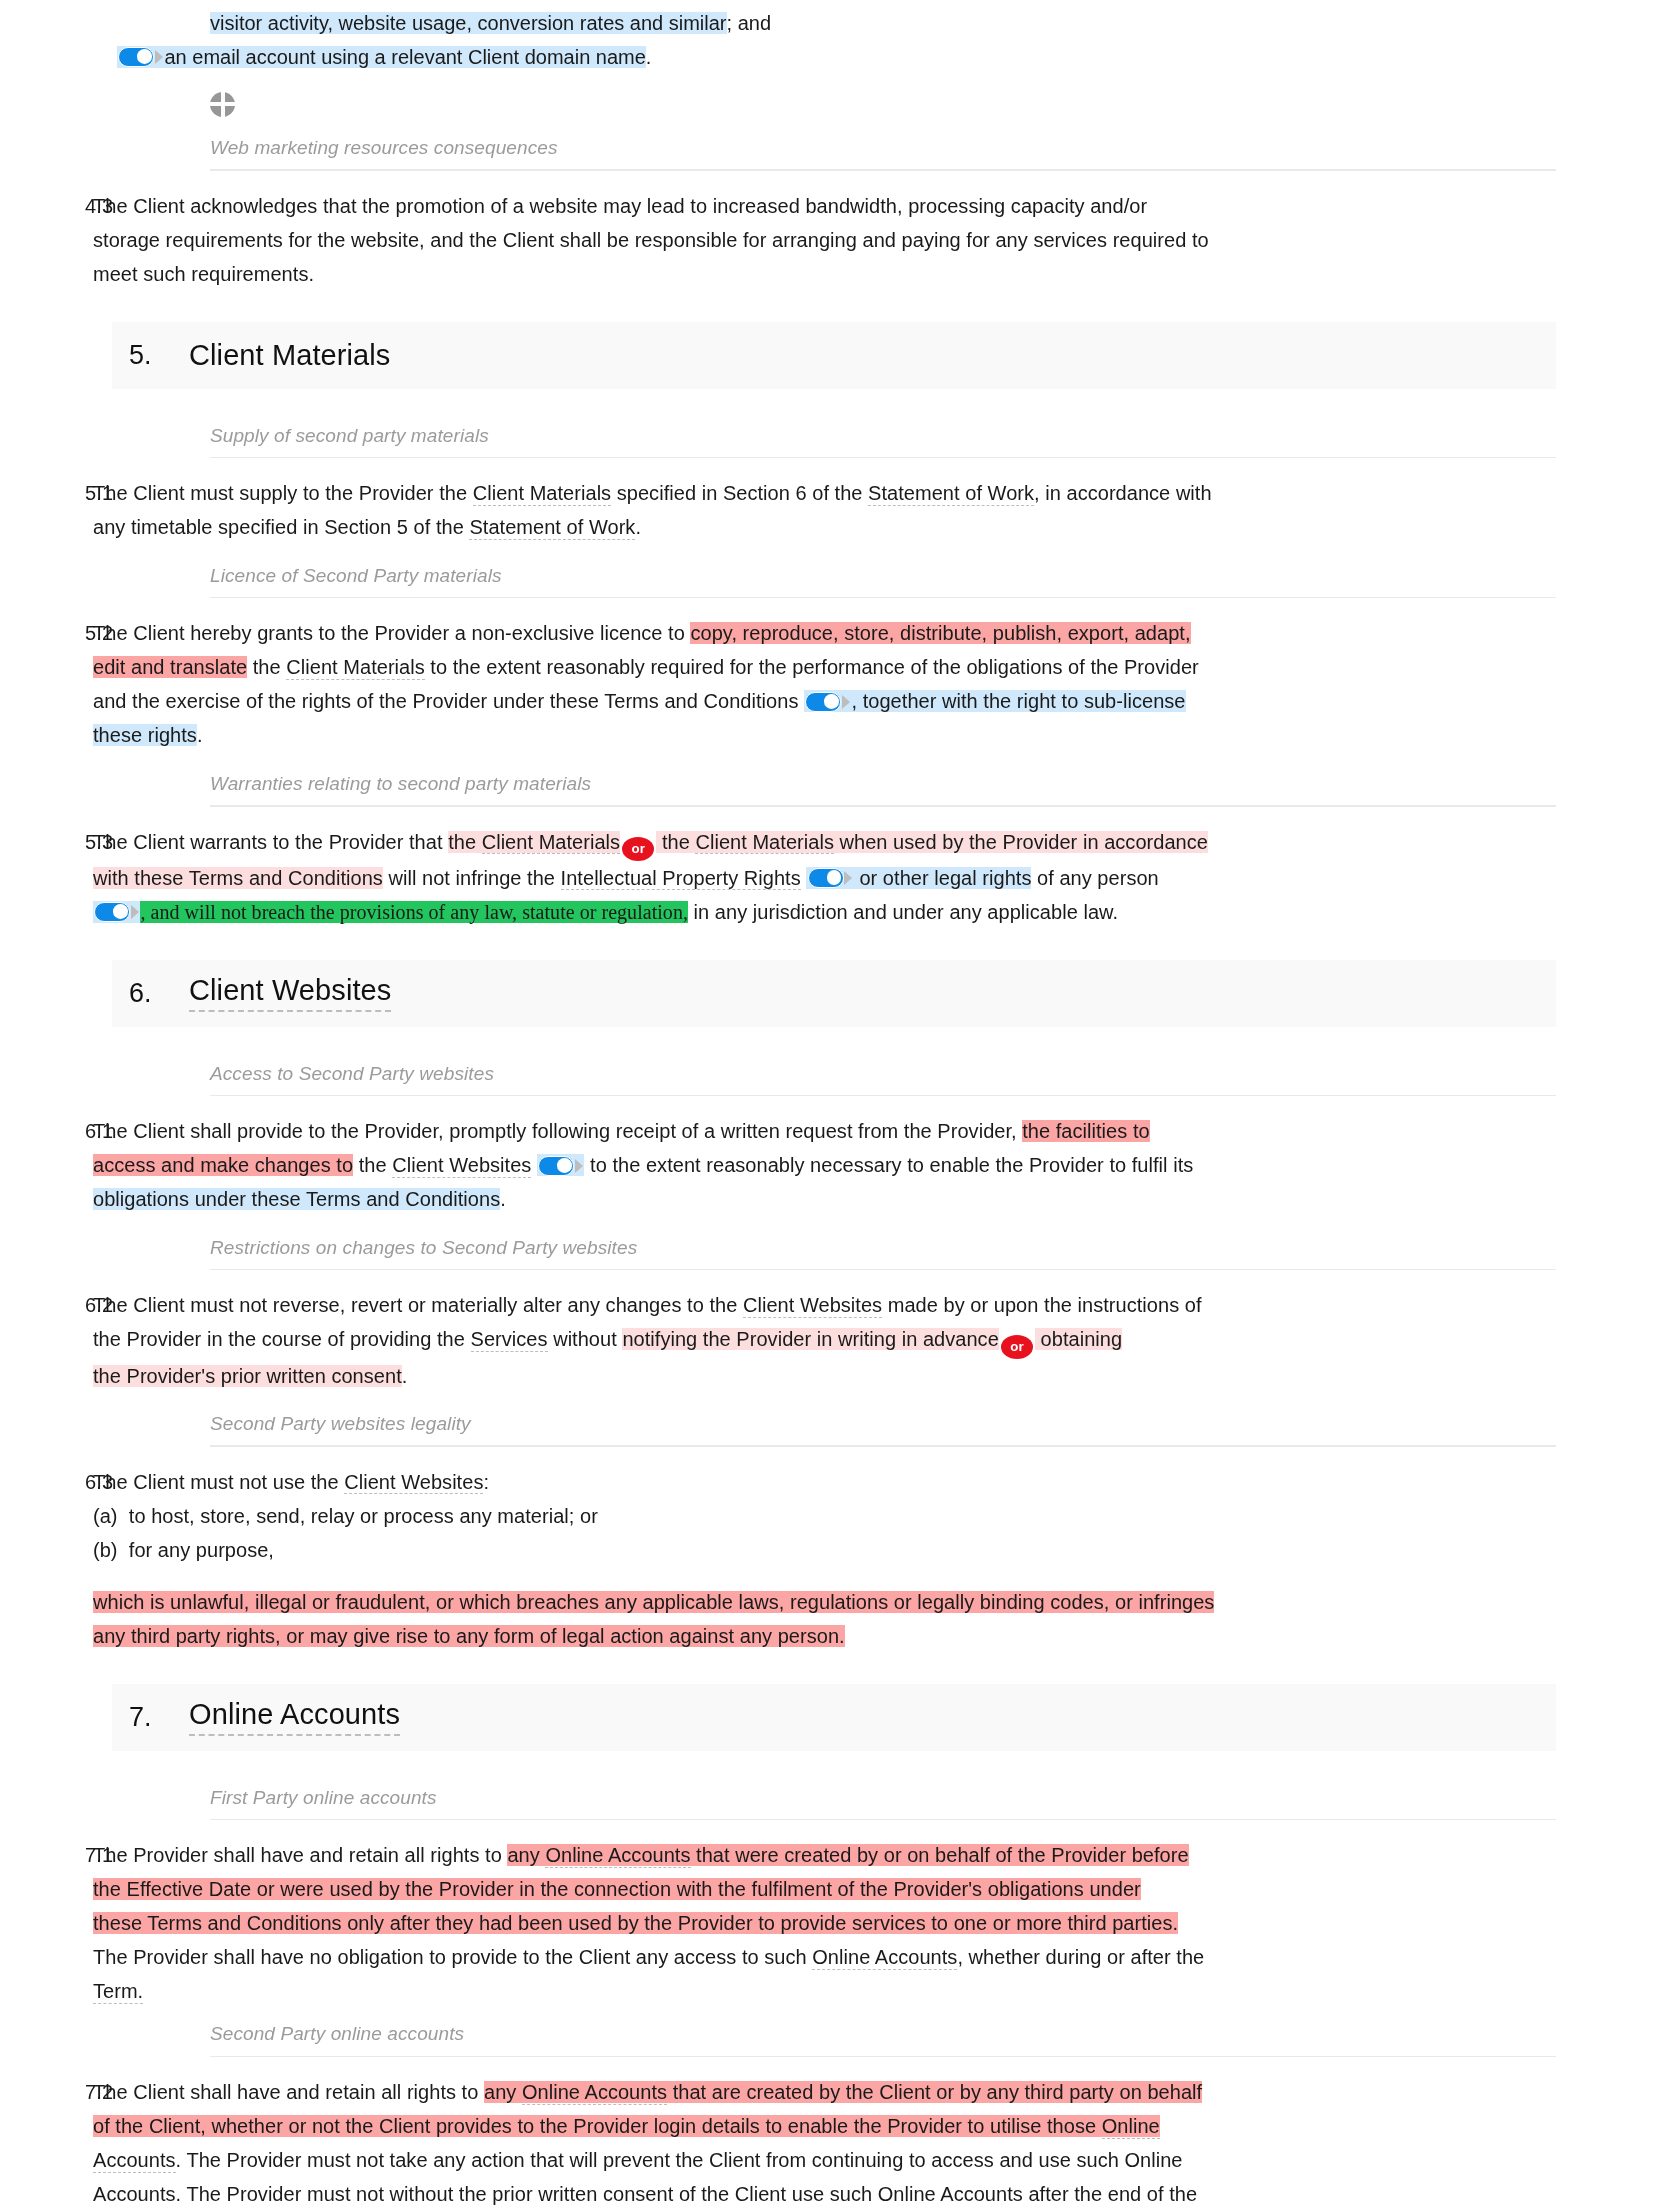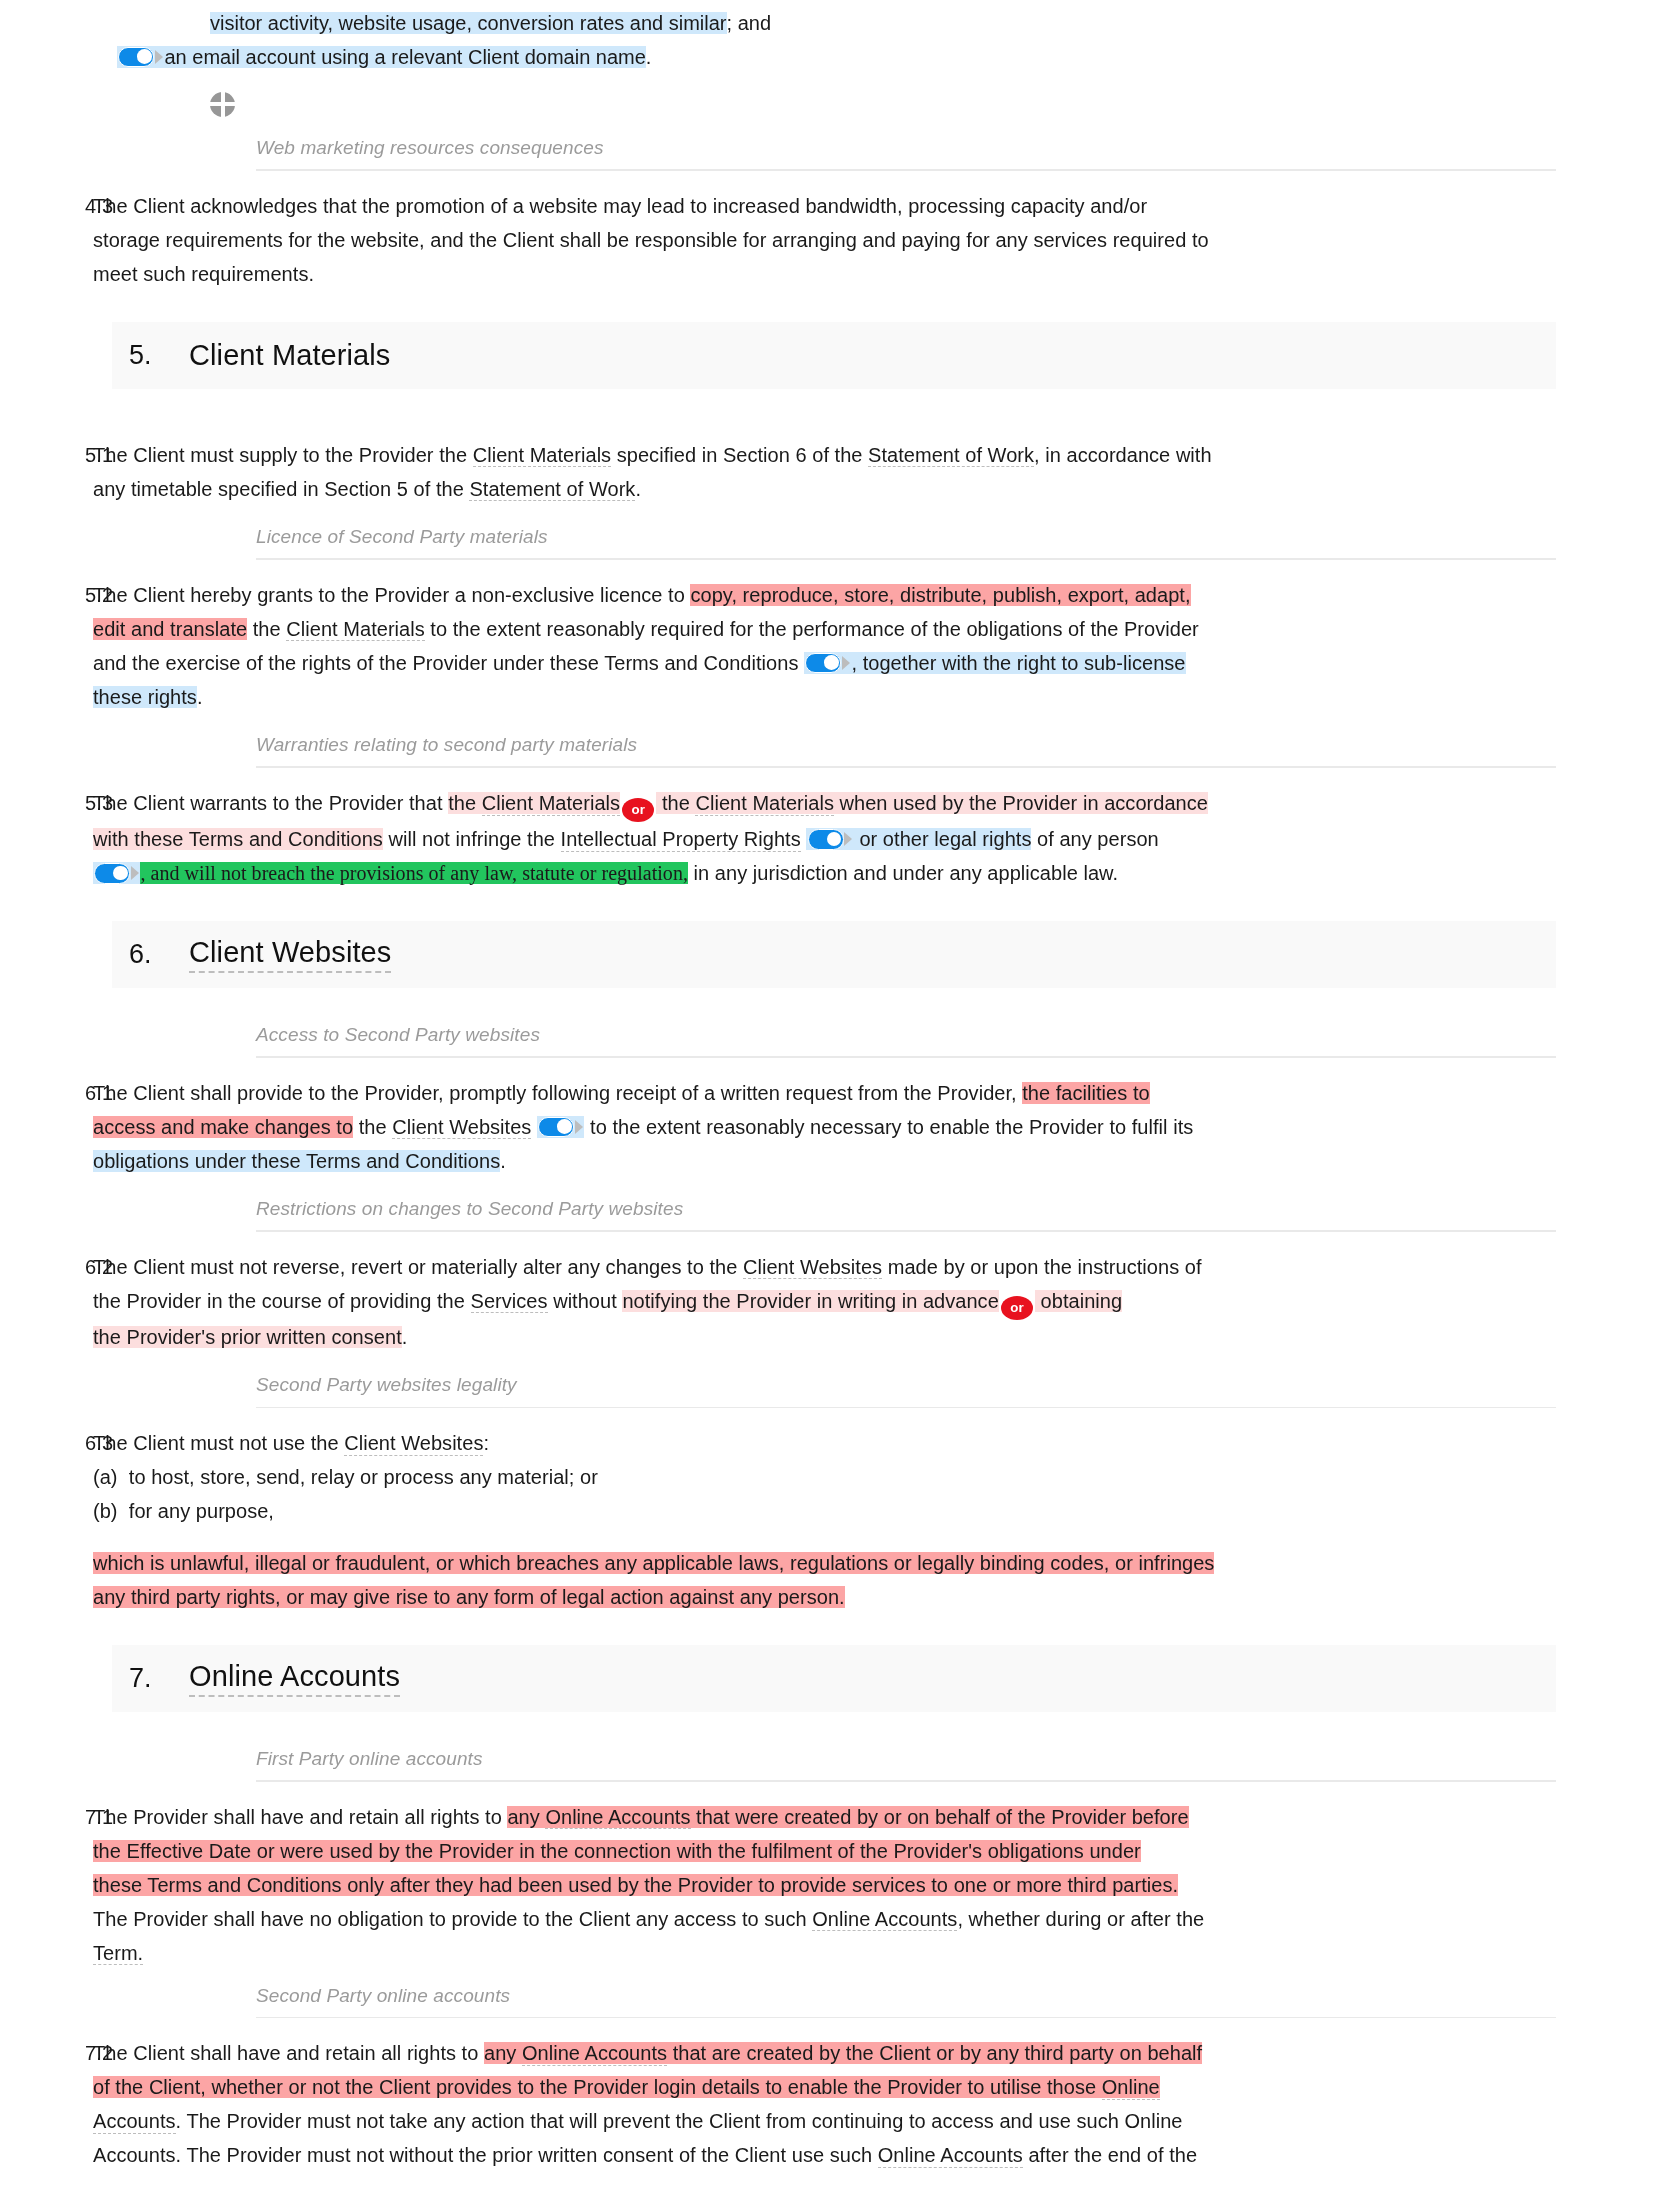--- a/index.html
+++ b/index.html
@@ -71,21 +71,20 @@
     padding-left: 210px;
     padding-right: 140px;
     font-size: 20px;
     line-height: 34px;
   }
 
   
   .subhead-wrap {
     padding-left: 210px;
     padding-right: 114px;
-    margin-left: 46px;
   }
   .subhead {
     font-style: italic;
     font-size: 19px;
     line-height: 31px;
     color: #9b9b9b;
     letter-spacing: 0.1px;
     white-space: nowrap;
   }
   .rule {
@@ -257,20 +256,24 @@
 
   <div class="sp-44"></div>
 
   <div class="section-band">
     <div class="snum">5.</div>
     <div class="stitle">Client Materials</div>
   </div>
 
   <div class="sp-44"></div>
 
+  <div class="subhead-wrap">
+    <div class="subhead">Supply of second party materials</div>
+    <div class="rule"></div>
+  </div>
   <div class="sp-26"></div>
 
   <div class="clause">
     <div class="num">5.1</div>
     <div class="body">
       <div><span>The Client must supply to the Provider the </span><span class="dterm">Client Materials</span><span> specified in Section 6 of the </span><span class="dterm">Statement of Work</span><span>, in accordance with</span></div>
       <div><span>any timetable specified in Section 5 of the </span><span class="dterm">Statement of Work</span><span>.</span></div>
     </div>
   </div>
 

